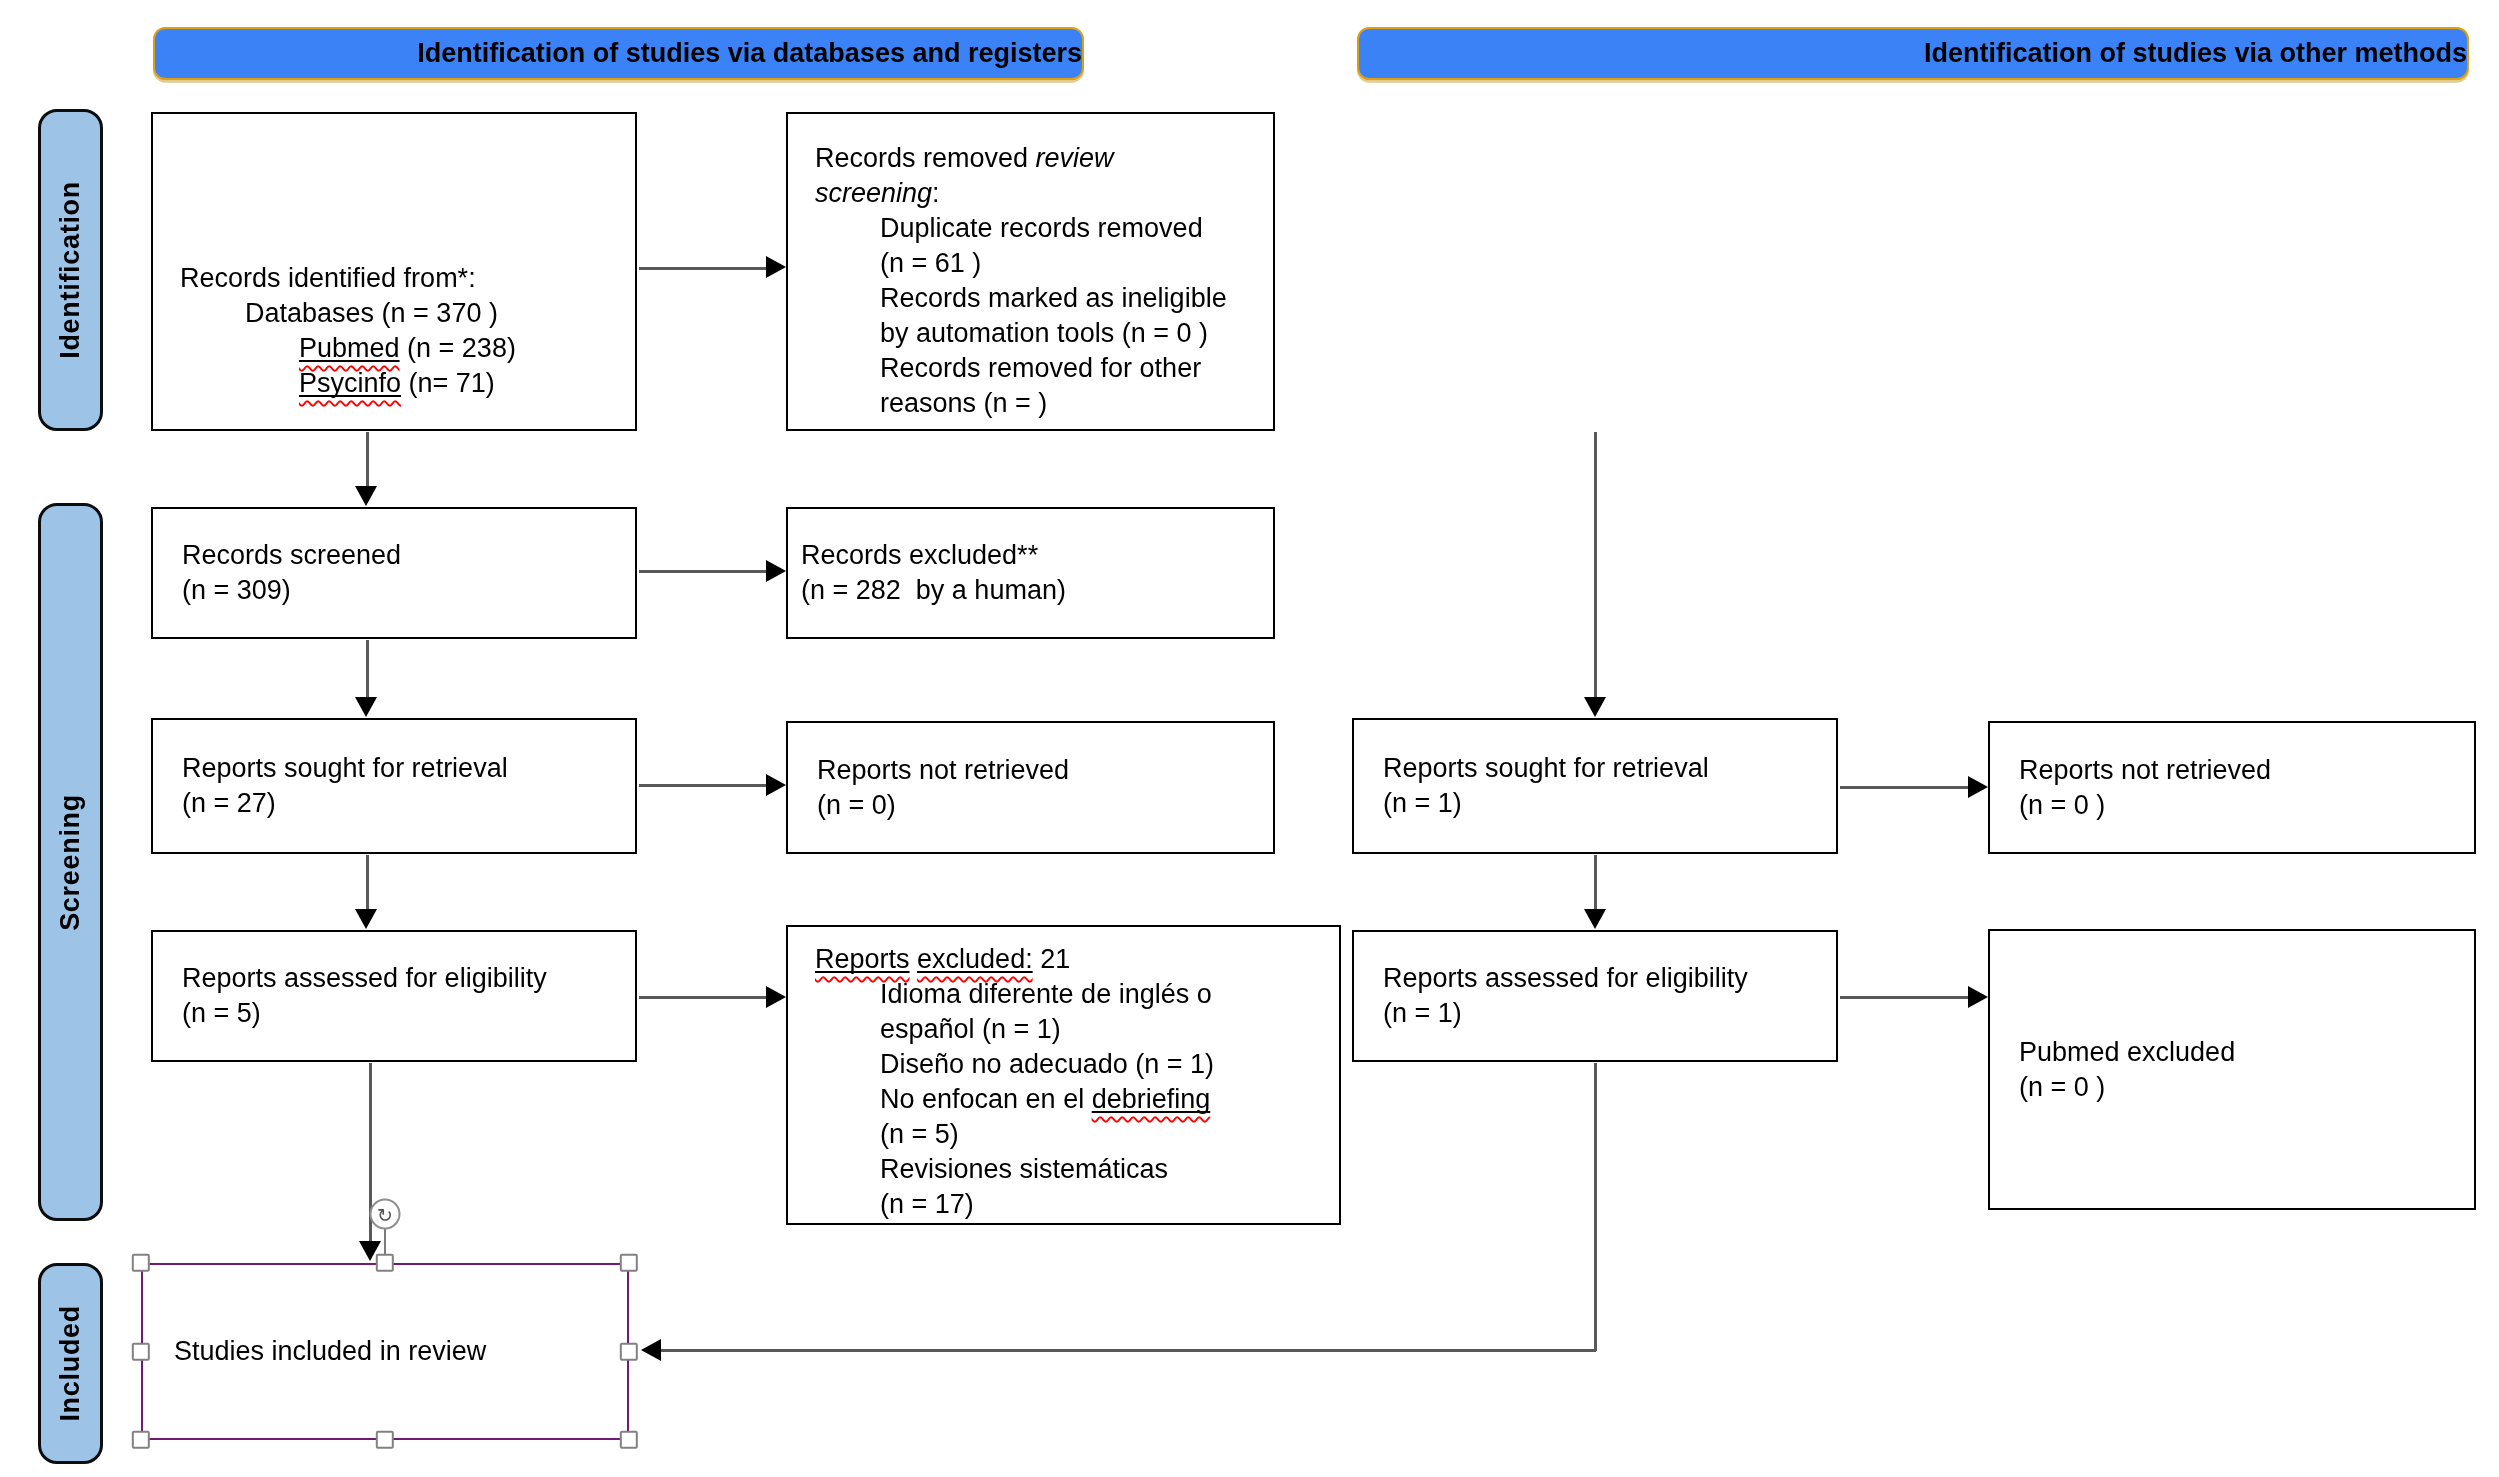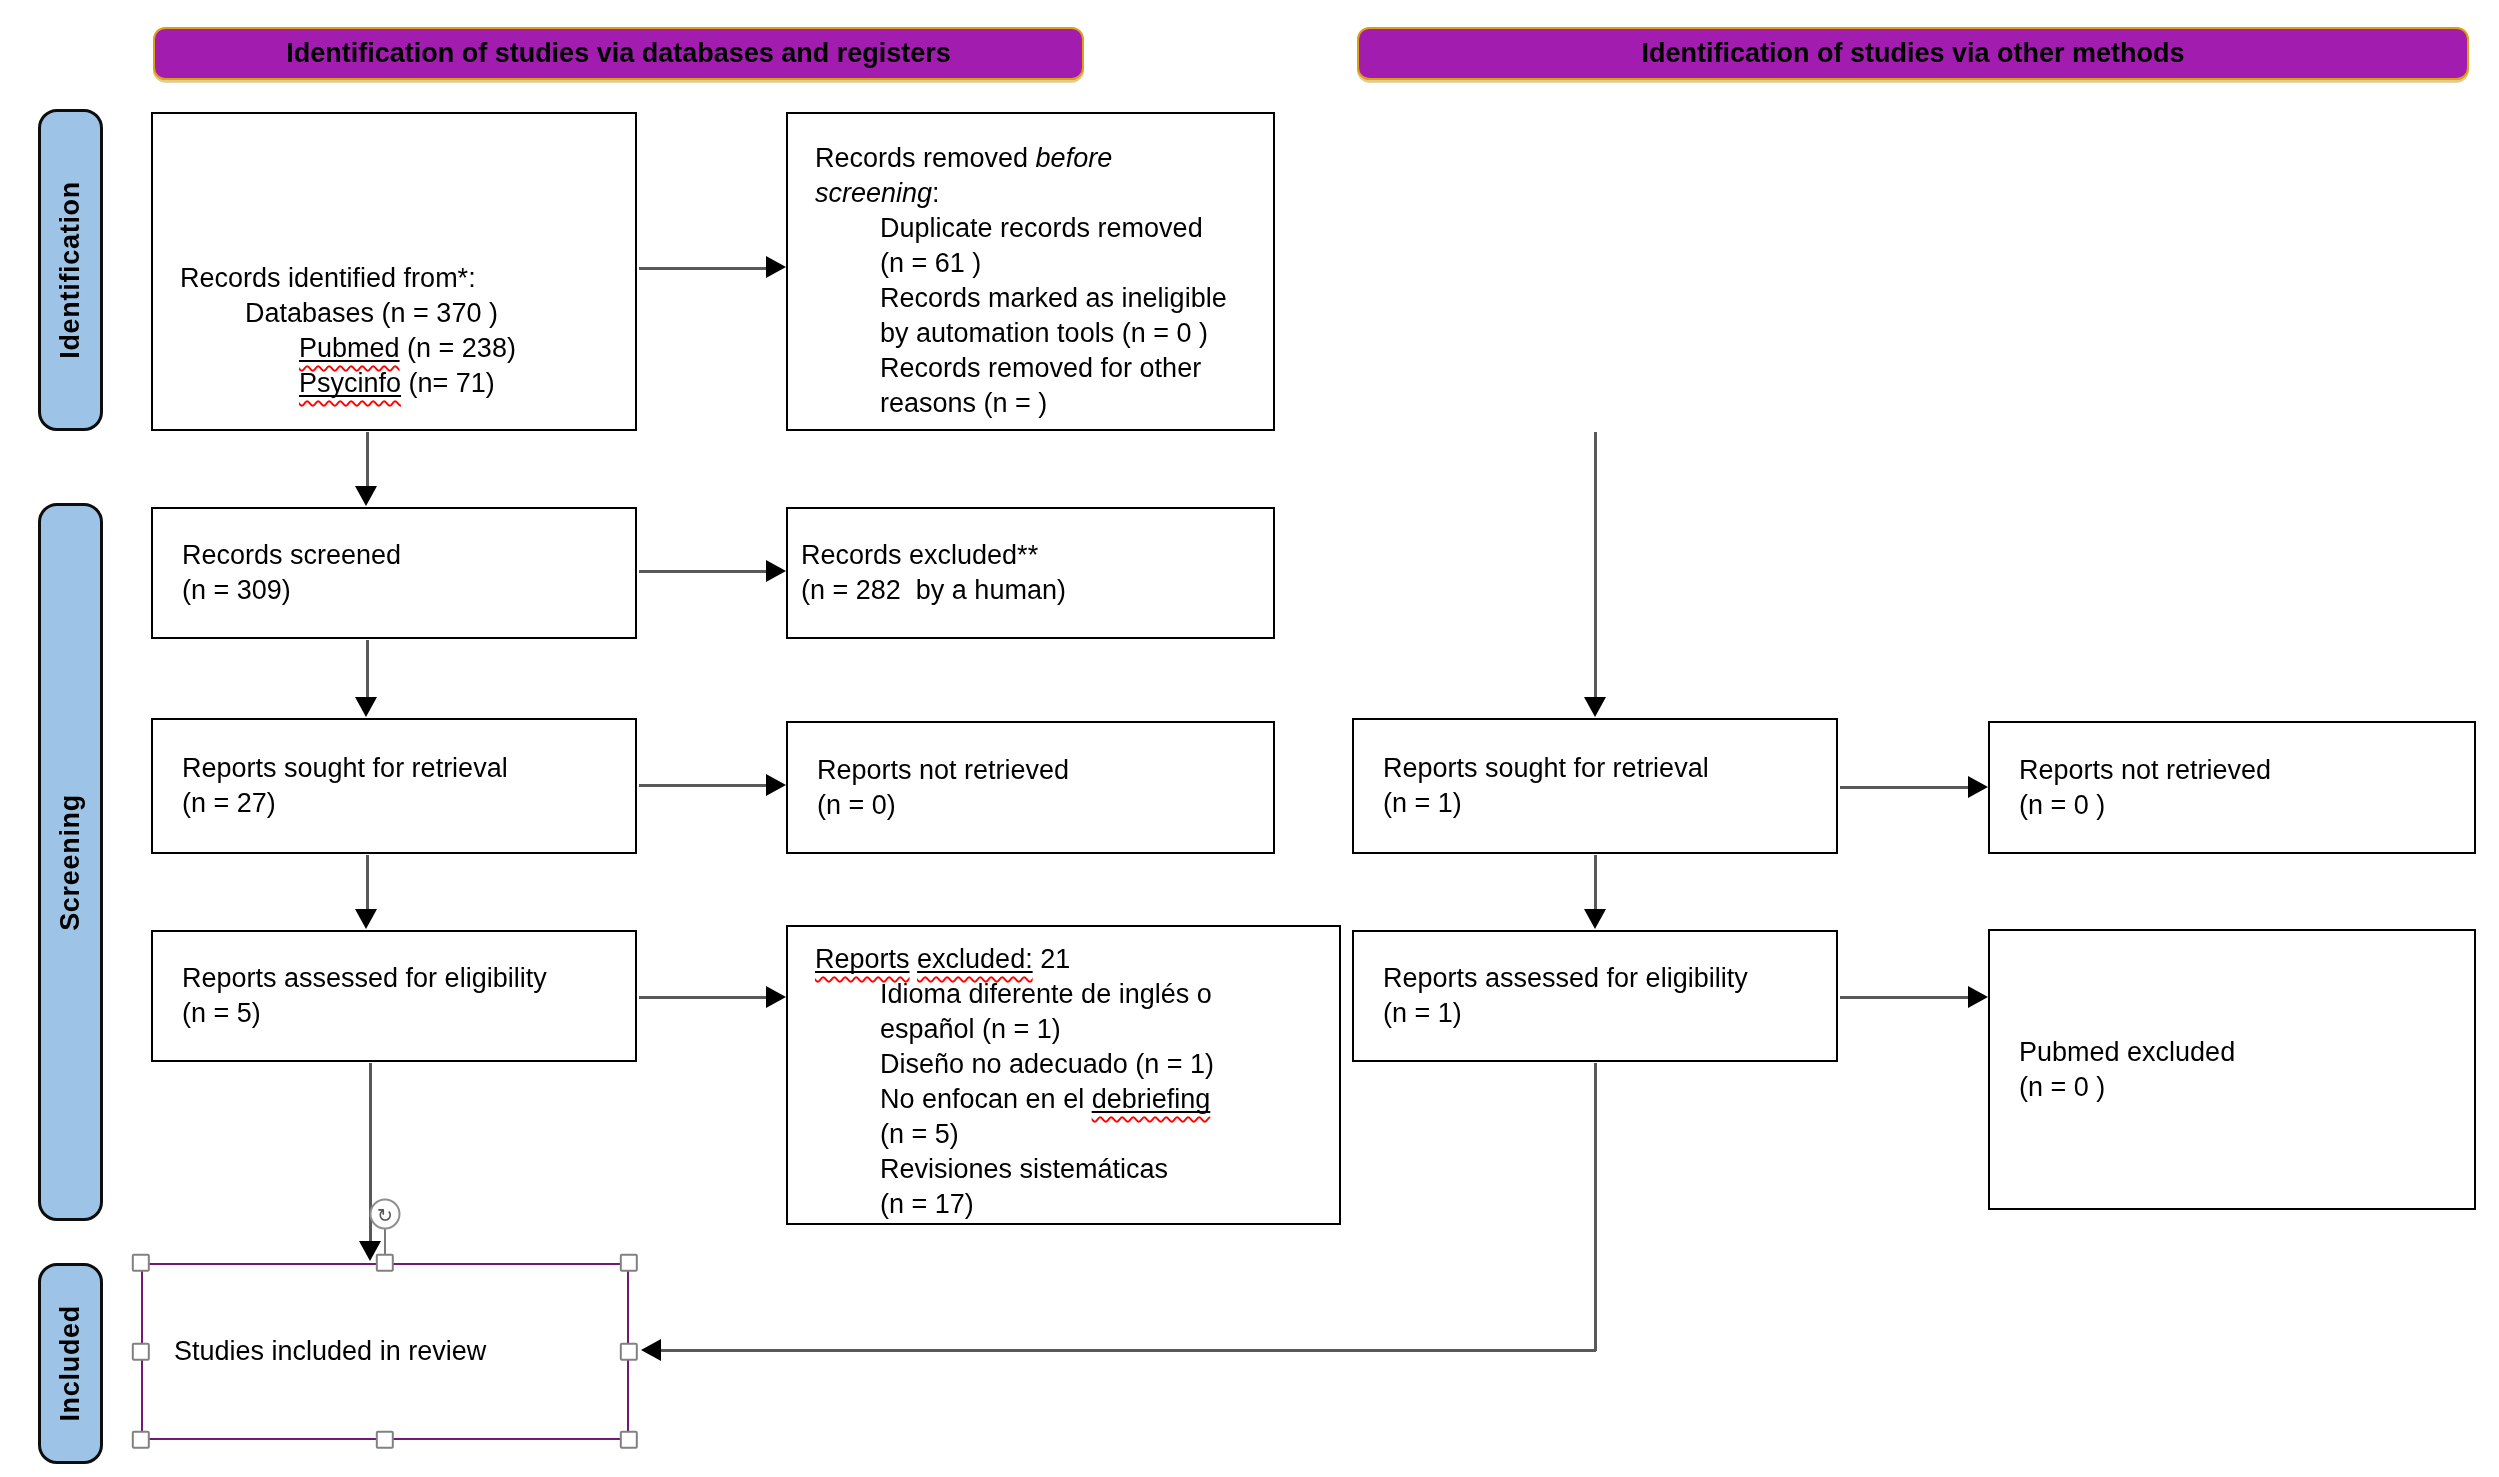--- a/index.html
+++ b/index.html
@@ -3,22 +3,22 @@
 <meta charset="utf-8">
 <style>
   html,body{margin:0;padding:0;background:#ffffff;}
   #canvas{
     position:relative;width:2500px;height:1477px;background:#ffffff;
     font-family:"Liberation Sans","DejaVu Sans",sans-serif;color:#000;
     overflow:hidden;
   }
   *{box-sizing:border-box;}
   .banner{
-    position:absolute;background:#a21caf;border:2px solid #DDA012;border-radius:12.3px;
-    display:flex;align-items:center;justify-content:center;
+    position:absolute;background:#3b82f6;border:2px solid #DDA012;border-radius:12.3px;
+    display:flex;align-items:center;justify-content:flex-end;
     font-weight:bold;font-size:27px;box-shadow:0 2.7px 0 rgba(190,140,0,.45);
   }
   .slabel{
     position:absolute;background:#9DC3E6;border:3.4px solid #0d0d0d;border-radius:19px;
     display:flex;align-items:center;justify-content:center;
   }
   .slabel .vtext{
     writing-mode:vertical-rl;transform:rotate(180deg);
     font-weight:bold;font-size:27px;letter-spacing:0.7px;white-space:nowrap;
   }
@@ -84,21 +84,21 @@
   </div>
 
   <div class="box" style="left:151px;top:112px;width:486px;height:319px;padding:147px 13.6px 0 27px;">
     <div class="t">Records identified from*:</div>
     <div class="t ind1">Databases (n = 370 )</div>
     <div class="t ind2"><span class="sq"><span class="ul">Pubmed</span></span><span> (n = 238)</span></div>
     <div class="t ind2"><span class="sq"><span class="ul">Psycinfo</span></span><span> (n= 71)</span></div>
   </div>
 
   <div class="box" style="left:786px;top:112px;width:489px;height:319px;padding:27px 13.6px 0 27px;">
-    <div class="t"><span>Records removed </span><i>before</i></div>
+    <div class="t"><span>Records removed </span><i>review</i></div>
     <div class="t"><i>screening</i><span>:</span></div>
     <div class="t ind1">Duplicate records removed</div>
     <div class="t ind1">(n = 61 )</div>
     <div class="t ind1">Records marked as ineligible</div>
     <div class="t ind1">by automation tools (n = 0 )</div>
     <div class="t ind1">Records removed for other</div>
     <div class="t ind1">reasons (n = )</div>
   </div>
 
 

